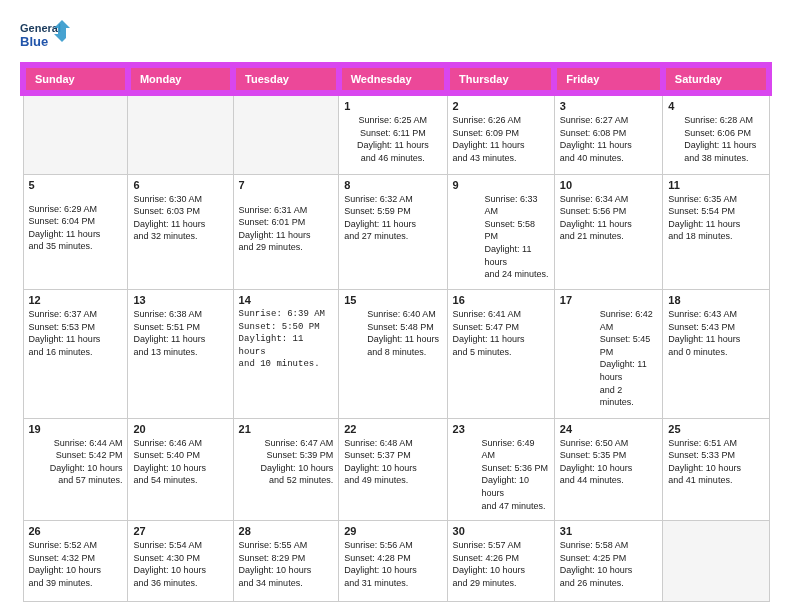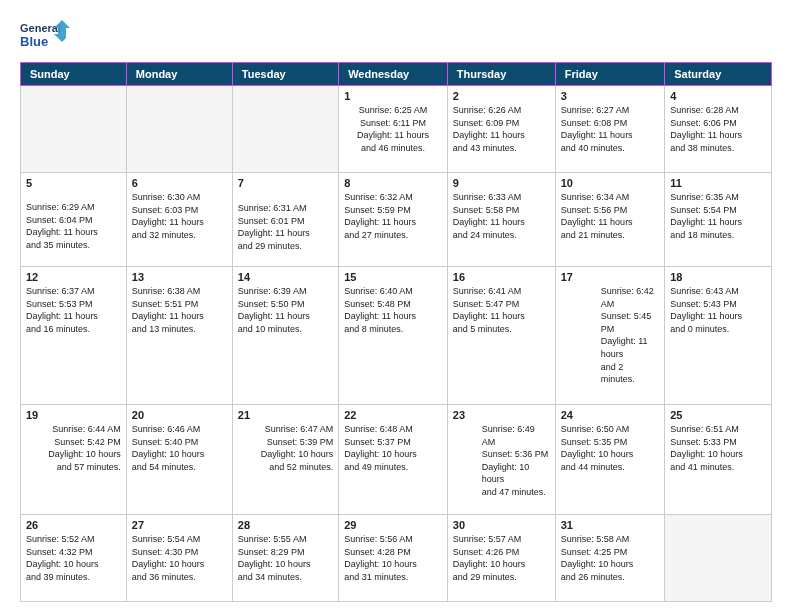--- a/index.html
+++ b/index.html
@@ -39,27 +39,27 @@
     .location {
       font-size: 14px;
       color: #444;
     }
     .calendar-table {
       width: 100%;
       border-collapse: collapse;
       flex: 1;
     }
     .calendar-table th {
-      background: #0c4a6e;
+      background: #ec4899;
       color: #fff;
       font-size: 11px;
       font-weight: bold;
       text-align: left;
       padding: 5px 9px;
-      border: 1px solid #d946ef;
+      border: 6px solid #d946ef;
     }
     .calendar-table td {
       border: 1px solid #ccc;
       vertical-align: top;
       padding: 4px 5px;
       font-size: 9.2px;
       color: #222;
       width: 113px;
       height: 78px;
       background: #fff;
@@ -136,21 +136,21 @@
           </td>
           <td>
             <span class="day-number">3</span>
             <div class="day-info" style="white-space: pre-line;">Sunrise: 6:27 AM
 Sunset: 6:08 PM
 Daylight: 11 hours
 and 40 minutes.</div>
           </td>
           <td>
             <span class="day-number">4</span>
-            <div class="day-info" style="white-space: pre-line;">Sunrise: 6:28 AM
+            <div class="day-info" style="white-space: pre-line; margin-left: 16px;">Sunrise: 6:28 AM
 Sunset: 6:06 PM
 Daylight: 11 hours
 and 38 minutes.</div>
           </td>
         </tr>
         <tr class="row-shaded">
           <td>
             <span class="day-number">5</span>
             <div class="day-info" style="white-space: pre-line; margin-top: 12px;">Sunrise: 6:29 AM
 Sunset: 6:04 PM
@@ -173,21 +173,21 @@
           </td>
           <td>
             <span class="day-number">8</span>
             <div class="day-info" style="white-space: pre-line;">Sunrise: 6:32 AM
 Sunset: 5:59 PM
 Daylight: 11 hours
 and 27 minutes.</div>
           </td>
           <td>
             <span class="day-number">9</span>
-            <div class="day-info" style="white-space: pre-line;">Sunrise: 6:33 AM
+            <div class="day-info" style="white-space: pre-line; margin-left: 32px;">Sunrise: 6:33 AM
 Sunset: 5:58 PM
 Daylight: 11 hours
 and 24 minutes.</div>
           </td>
           <td>
             <span class="day-number">10</span>
             <div class="day-info" style="white-space: pre-line;">Sunrise: 6:34 AM
 Sunset: 5:56 PM
 Daylight: 11 hours
 and 21 minutes.</div>
@@ -210,28 +210,28 @@
           </td>
           <td>
             <span class="day-number">13</span>
             <div class="day-info" style="white-space: pre-line;">Sunrise: 6:38 AM
 Sunset: 5:51 PM
 Daylight: 11 hours
 and 13 minutes.</div>
           </td>
           <td>
             <span class="day-number">14</span>
-            <div class="day-info" style="white-space: pre-line;">Sunrise: 6:39 AM
+            <div class="day-info" style="white-space: pre-line; font-family: Liberation Mono, monospace;">Sunrise: 6:39 AM
 Sunset: 5:50 PM
 Daylight: 11 hours
 and 10 minutes.</div>
           </td>
           <td>
             <span class="day-number">15</span>
-            <div class="day-info" style="white-space: pre-line;">Sunrise: 6:40 AM
+            <div class="day-info" style="white-space: pre-line; margin-left: 23px;">Sunrise: 6:40 AM
 Sunset: 5:48 PM
 Daylight: 11 hours
 and 8 minutes.</div>
           </td>
           <td>
             <span class="day-number">16</span>
             <div class="day-info" style="white-space: pre-line;">Sunrise: 6:41 AM
 Sunset: 5:47 PM
 Daylight: 11 hours
 and 5 minutes.</div>

